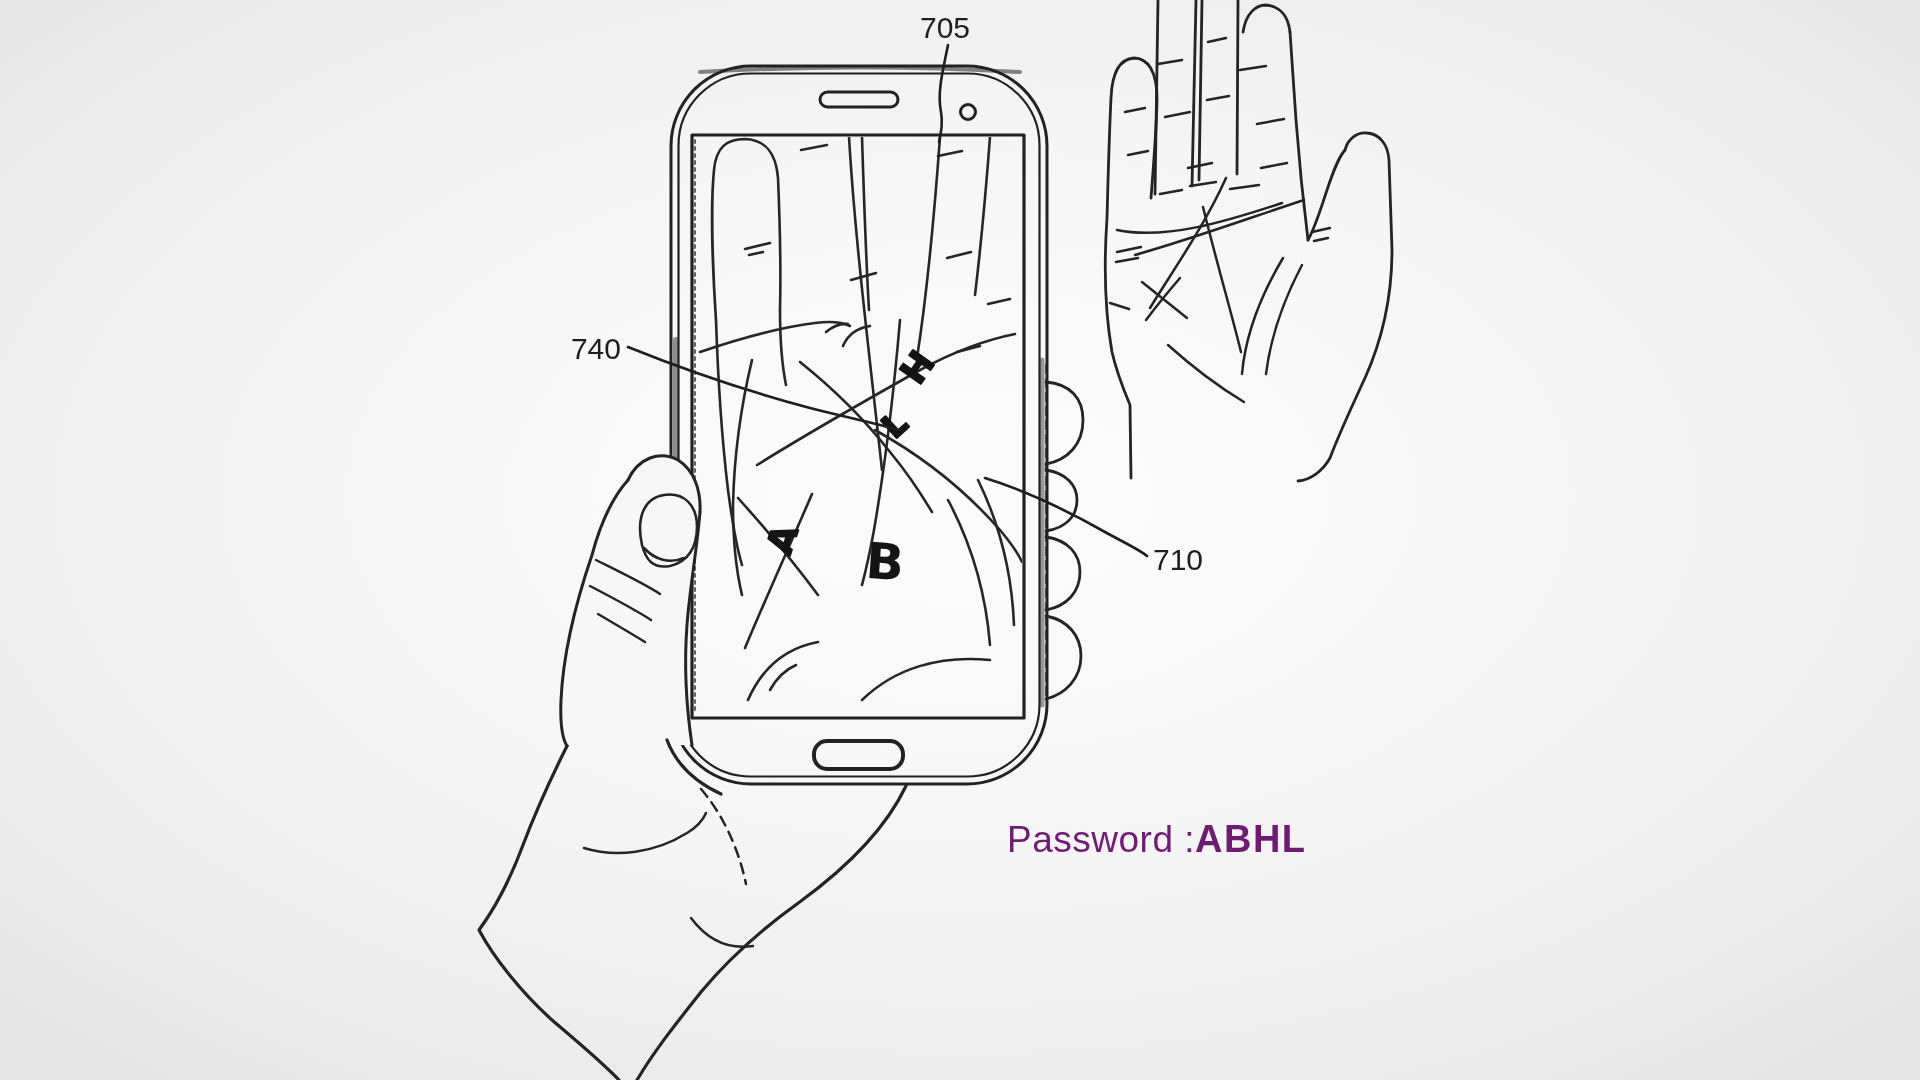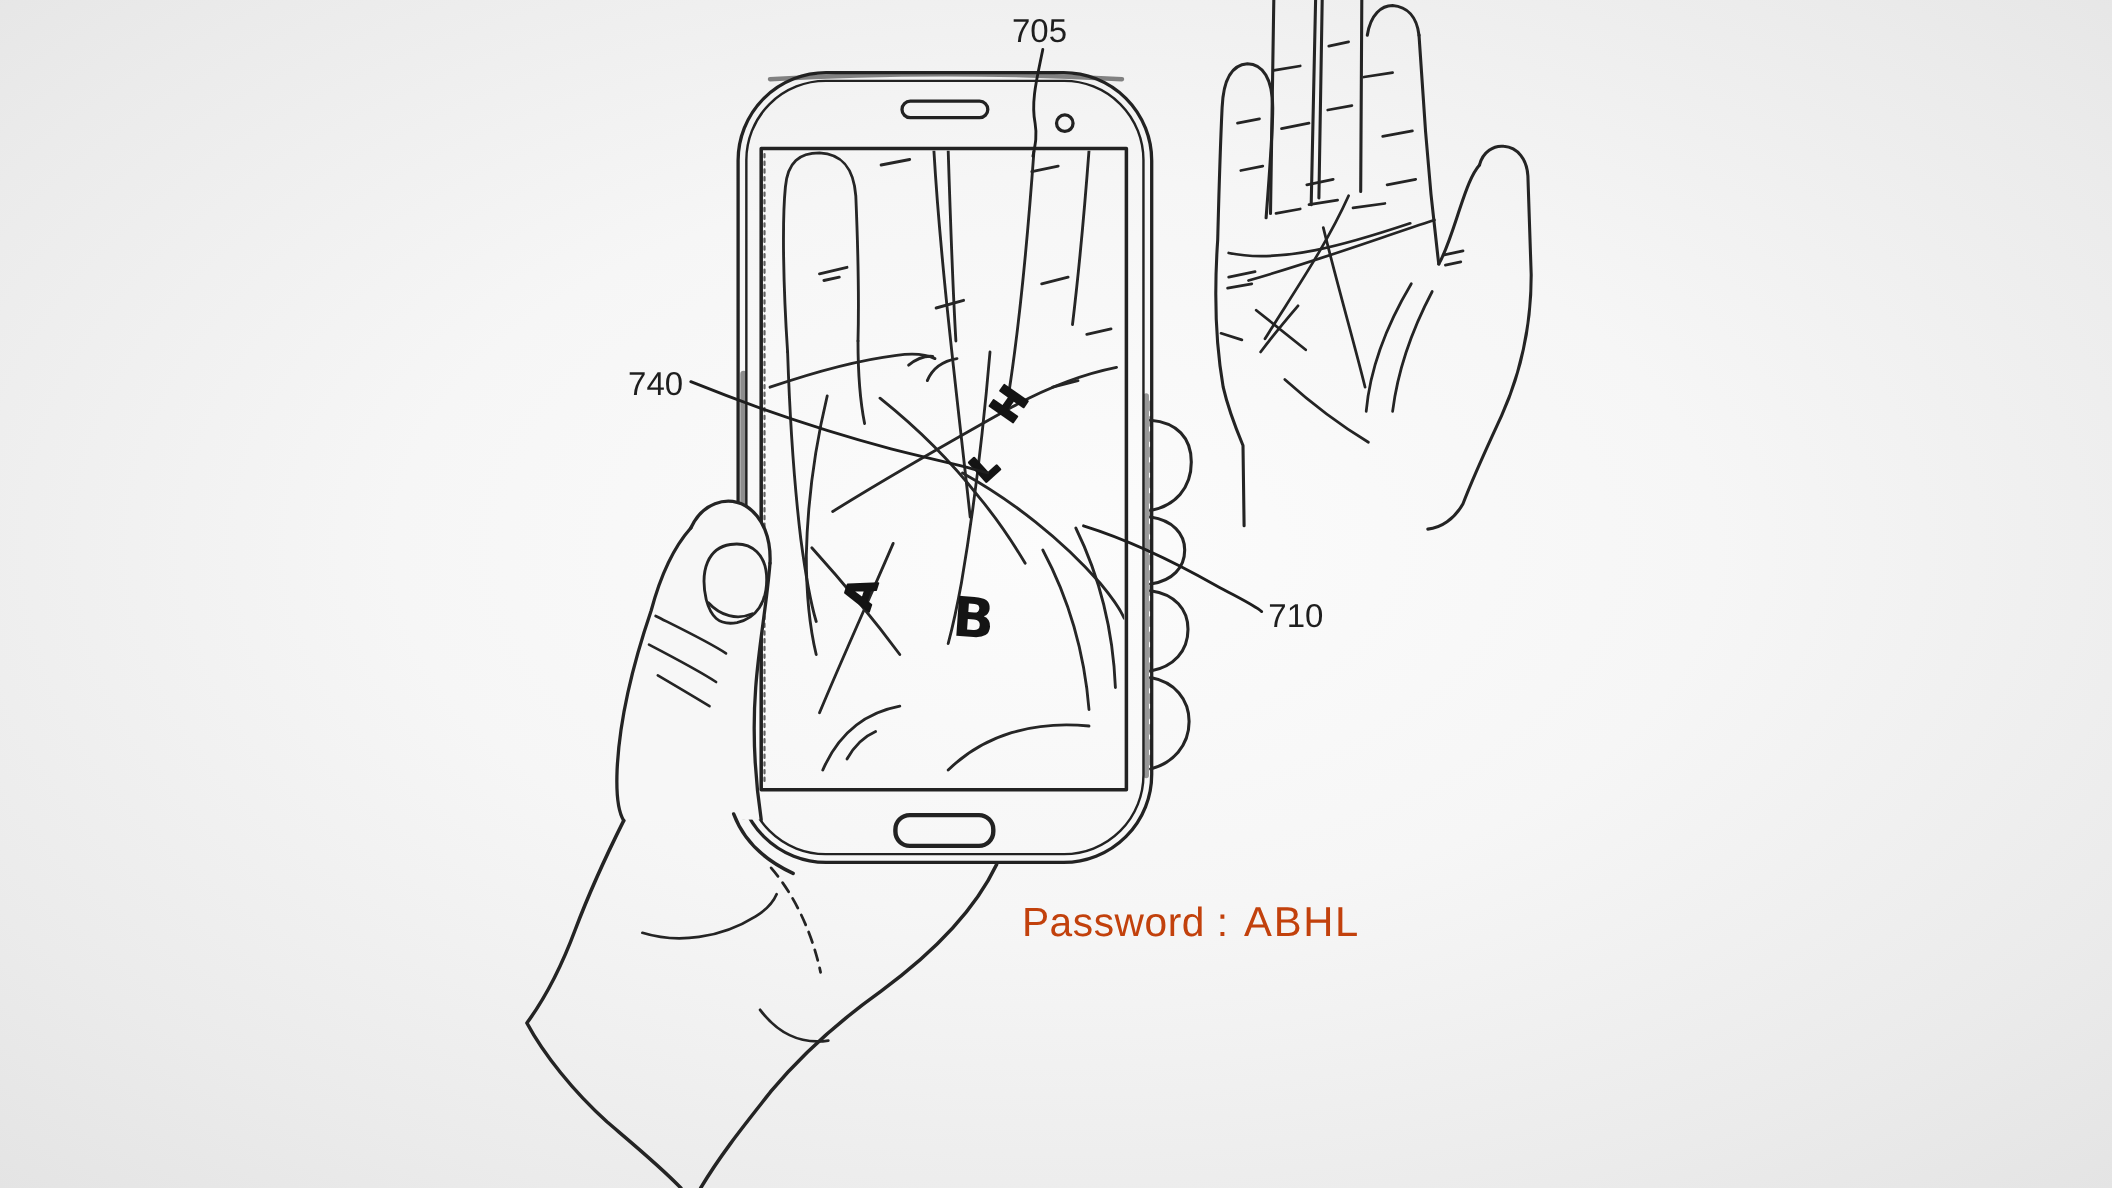--- a/index.html
+++ b/index.html
@@ -15,36 +15,35 @@
     font-size:30px;
     fill:#1e1e1e;
   }
   .screen-letter{
     font-family:"DejaVu Sans", sans-serif;
     font-weight:bold;
     fill:#141414;
   }
   .password-caption{
     position:absolute;
-    left:929px;
+    left:1007px;
     top:818px;
     display:flex;
     align-items:baseline;
-    color:#c2410c;
+    color:#701a75;
     white-space:nowrap;
   }
   .password-caption .pw-label{
     font-size:37px;
     font-weight:400;
     letter-spacing:0.5px;
   }
   .password-caption .pw-value{
     font-size:38px;
-    font-weight:400;
-    margin-left:14px;
+    font-weight:700;
     letter-spacing:1.5px;
   }
 </style>
 </head>
 <body>
 
 <div class="stage">
   <svg width="1920" height="1080" viewBox="0 0 1920 1080">
     <defs>
       <radialGradient id="bgGrad" cx="50%" cy="46%" r="78%">

